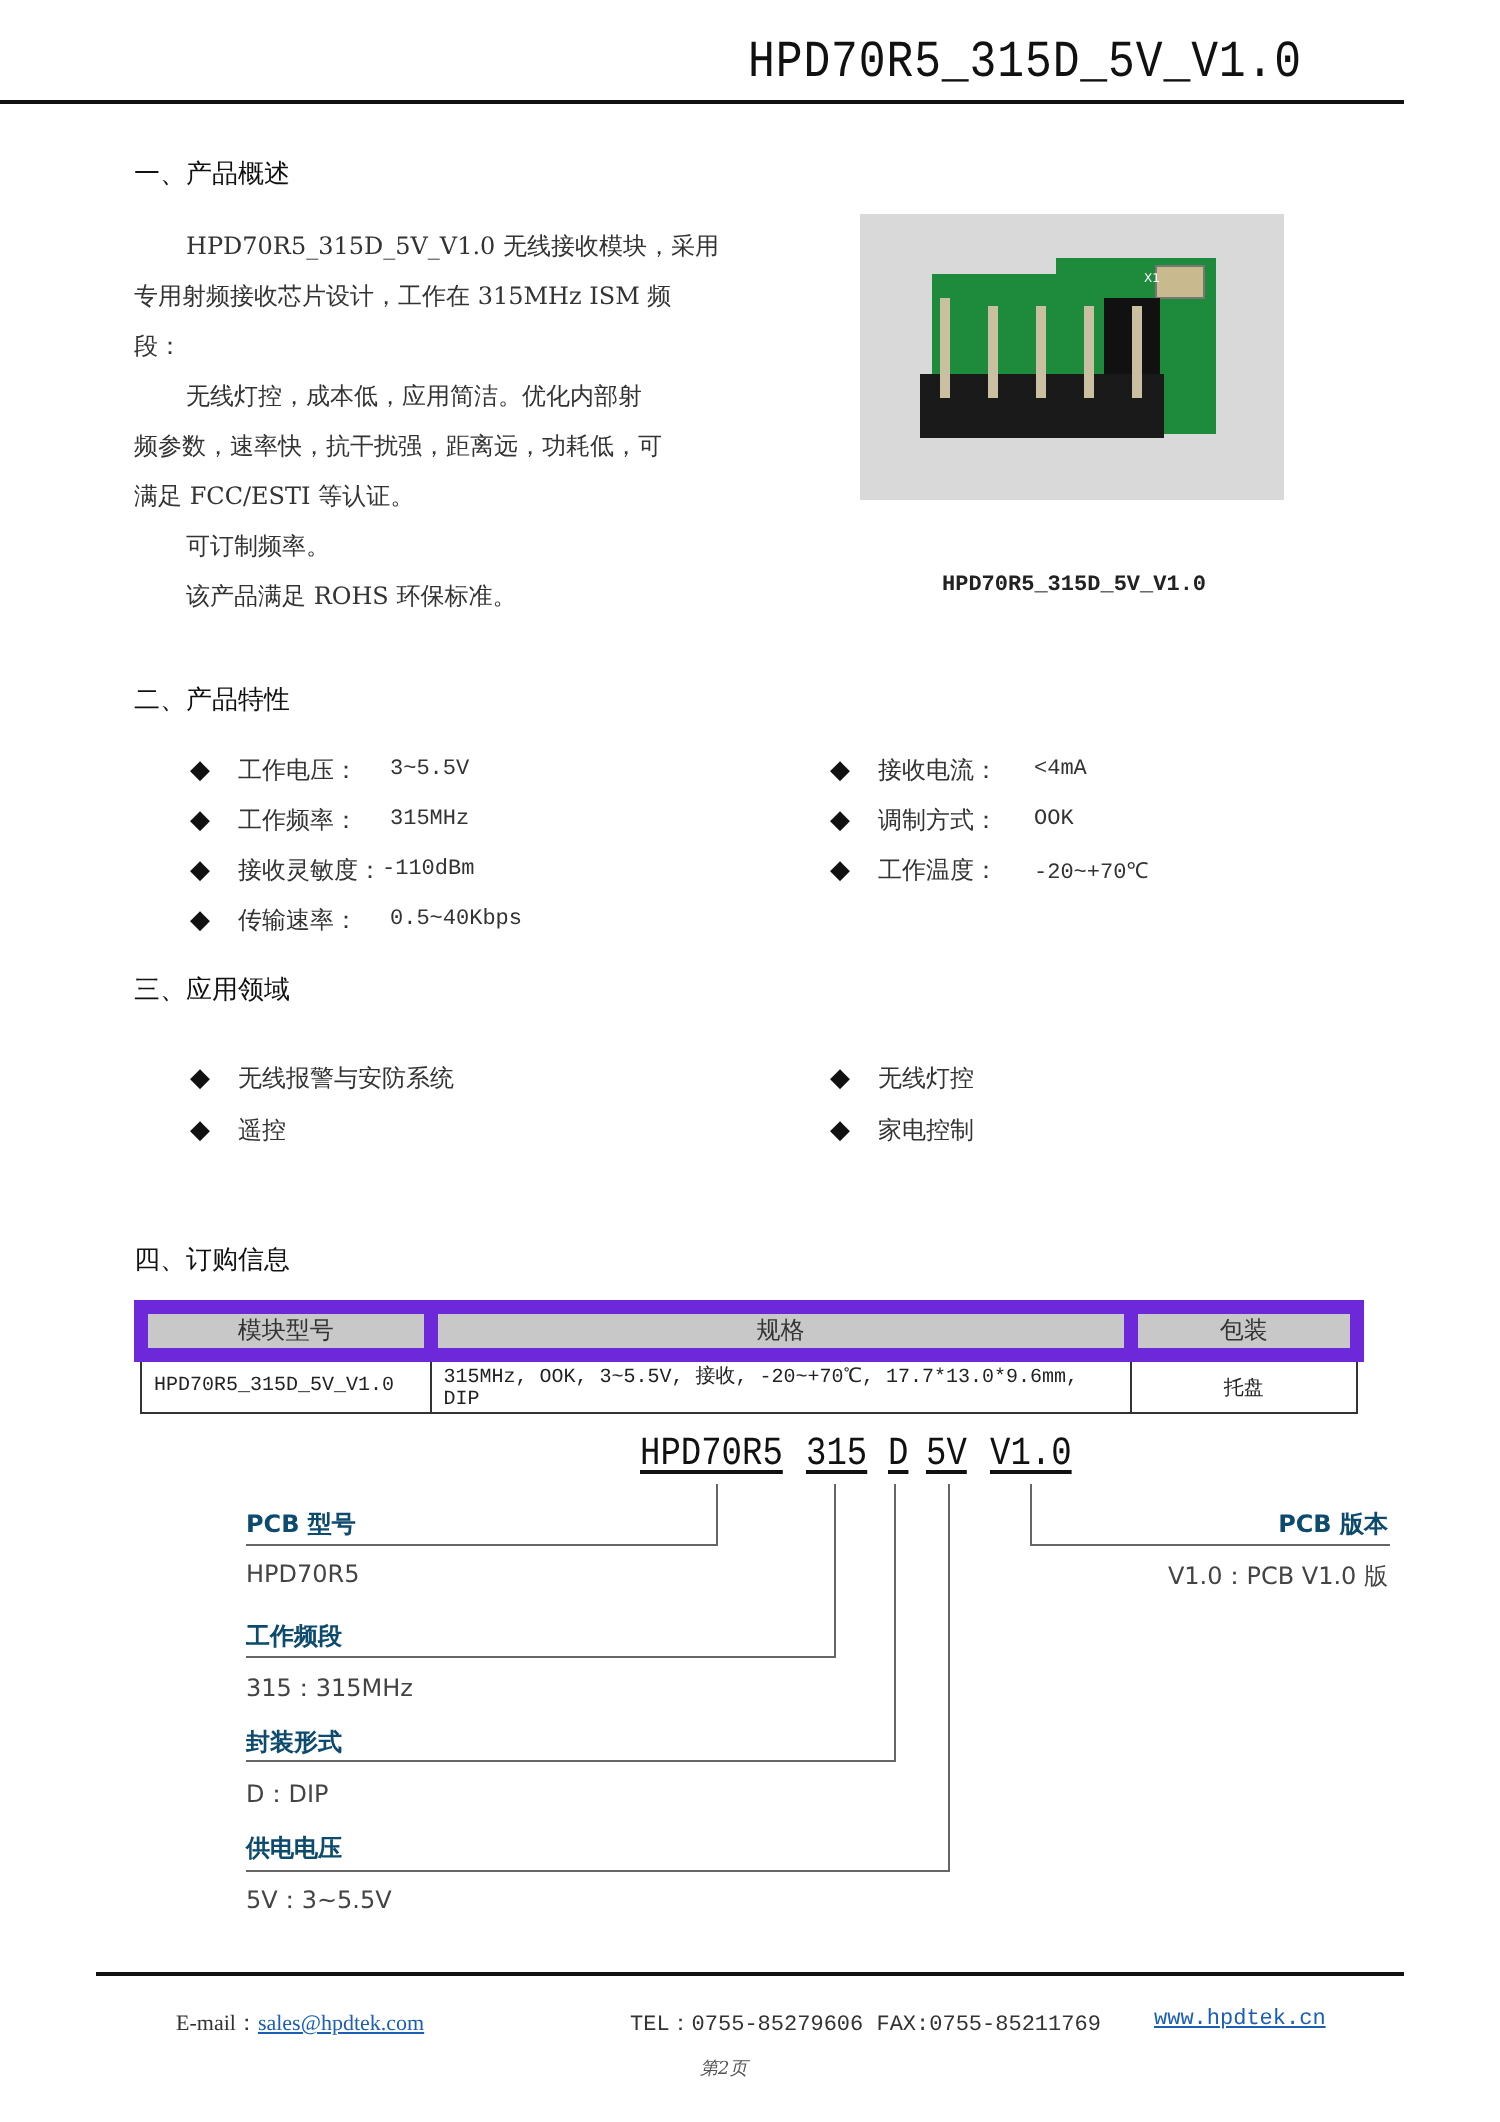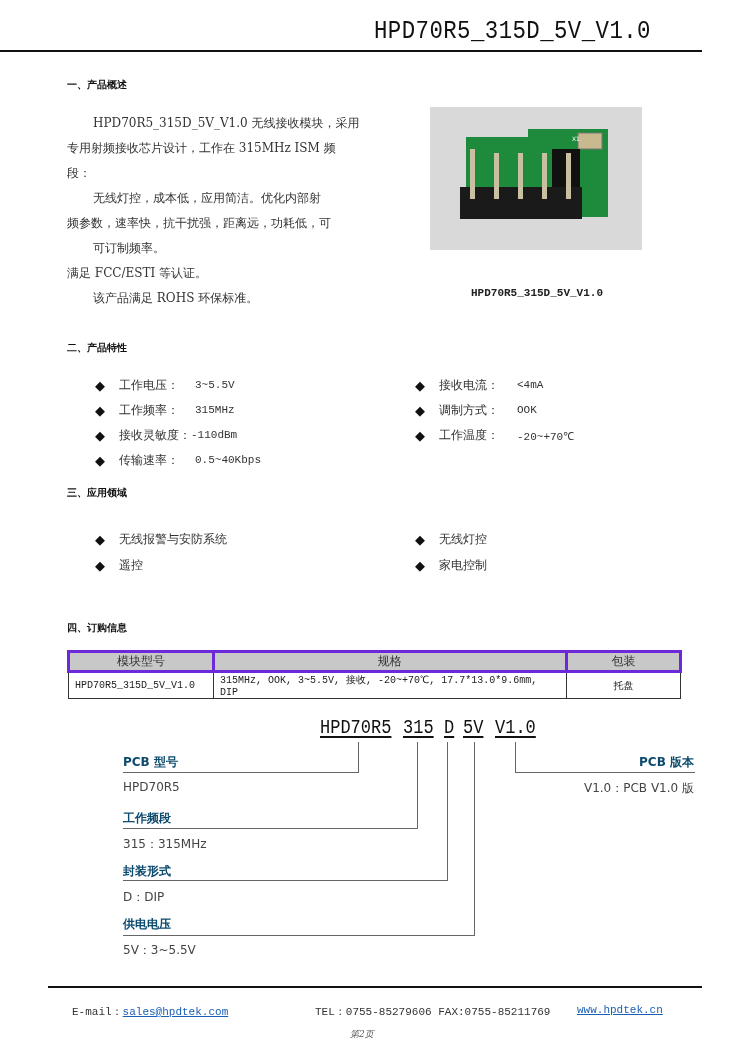--- a/index.html
+++ b/index.html
@@ -4,35 +4,35 @@
 <style>
   * { margin:0; padding:0; box-sizing:border-box; }
   html, body { width:750px; height:1061px; background:#fff; overflow:hidden; }
   body { position:relative; font-family:"DejaVu Serif", serif; color:#222; }
   .abs { position:absolute; }
   .mono { font-family:"Liberation Mono", "DejaVu Sans Mono", monospace; }
 
   #doc-title { left:374px; top:16px; font-size:26px; letter-spacing:0.5px; color:#111; font-family:"Liberation Mono", monospace; transform:scaleX(0.86); transform-origin:left top; }
   #header-rule { left:0; top:50px; width:702px; height:2px; background:#111; }
 
-  .section-title { font-family:"DejaVu Sans", sans-serif; font-weight:bold; font-size:10px; color:#111; }
+  .section-title { font-family:"DejaVu Sans", sans-serif; font-weight:normal; font-size:13px; color:#111; }
 
   .para { font-size:12px; line-height:25px; color:#333; }
   .para .ind { display:inline-block; width:26px; }
 
   #product-photo { left:430px; top:107px; width:212px; height:143px; background:#dcdcdc; }
   #photo-caption { left:471px; top:287px; font-size:11px; font-weight:bold; color:#222; }
 
   .feat { font-size:12px; color:#333; display:flex; align-items:center; height:20px; }
   .feat .dia { width:12px; font-size:13px; color:#111; margin-right:12px; font-family:"DejaVu Sans", sans-serif; }
   .feat .lbl { display:inline-block; }
   .feat .val { display:inline-block; font-family:"Liberation Mono", monospace; font-size:11px; }
 
   table#order-table { border-collapse:collapse; font-size:11px; }
-  #order-table th { background:#c8c8c8; font-weight:normal; font-size:12px; color:#333; border:3px solid #6d28d9; height:17px;margin-left:40px; }
+  #order-table th { background:#c8c8c8; font-weight:normal; font-size:12px; color:#333; border:7px solid #6d28d9; height:17px;margin-left:40px; }
   #order-table td { border:1px solid #333; height:18px; font-size:10px; color:#222; padding:0 6px; font-family:"Liberation Mono", monospace; }
 
   .code-part { font-family:"Liberation Mono", monospace; font-size:20px; text-decoration:underline; text-underline-offset:3px; color:#111; transform:scaleX(0.85); transform-origin:left top; }
   .line { background:#666; }
   .d-label { font-family:"DejaVu Sans", sans-serif; font-weight:bold; font-size:12px; color:#0c4a6e; }
   .d-value { font-family:"DejaVu Sans", sans-serif; font-size:12px; color:#444; }
 
   #footer-rule { left:48px; top:986px; width:654px; height:2px; background:#111; }
   .foot { font-size:11px; color:#333; font-family:"Liberation Mono", monospace; }
   .link { color:#1a5fb4; text-decoration:underline; }
@@ -43,22 +43,22 @@
 <div id="doc-title" class="abs">HPD70R5_315D_5V_V1.0</div>
 <div id="header-rule" class="abs"></div>
 
 <div class="abs section-title" style="left:67px;top:78px;">一、产品概述</div>
 <div class="abs para" style="left:67px;top:111px;width:300px;">
   <div><span class="ind"></span><span>HPD70R5_315D_5V_V1.0 无线接收模块，采用</span></div>
   <div><span>专用射频接收芯片设计，工作在 315MHz ISM 频</span></div>
   <div><span>段：</span></div>
   <div><span class="ind"></span><span>无线灯控，成本低，应用简洁。优化内部射</span></div>
   <div><span>频参数，速率快，抗干扰强，距离远，功耗低，可</span></div>
+  <div><span>满足 FCC/ESTI 等认证。</span></div>
   <div><span class="ind"></span><span>可订制频率。</span></div>
-  <div><span>满足 FCC/ESTI 等认证。</span></div>
   <div><span class="ind"></span><span>该产品满足 ROHS 环保标准。</span></div>
 </div>
 
 <div id="product-photo" class="abs">
   <svg width="212" height="143" viewBox="0 0 212 143">
     <rect x="0" y="0" width="212" height="143" fill="#d9d9d9"></rect>
     <path d="M36 30 L98 30 L98 22 L178 22 L178 110 L36 110 Z" fill="#1e8a3c"></path>
     <rect x="148" y="26" width="24" height="16" fill="#c9b98f" stroke="#777"></rect>
     <rect x="122" y="42" width="28" height="42" fill="#111"></rect>
     <rect x="30" y="80" width="122" height="32" fill="#1a1a1a"></rect>
@@ -189,18 +189,18 @@
 <div class="abs d-label" style="left:123px;top:863px;">封装形式</div>
 <div class="abs d-value" style="left:123px;top:889px;">D：DIP</div>
 
 <div class="abs d-label" style="left:123px;top:916px;">供电电压</div>
 <div class="abs d-value" style="left:123px;top:942px;">5V：3~5.5V</div>
 
 <div class="abs d-label" style="right:56px;top:754px;text-align:right;">PCB 版本</div>
 <div class="abs d-value" style="right:56px;top:780px;text-align:right;">V1.0：PCB V1.0 版</div>
 
 <div id="footer-rule" class="abs"></div>
-<div class="abs foot" style="left:72px;top:1004px;">
+<div class="abs foot" style="left:88px;top:1004px;font-family:Liberation Serif, serif;">
   <span>E-mail：</span><span class="link">sales@hpdtek.com</span>
 </div>
 <div class="abs foot" style="left:287px;top:1004px;margin-left:28px;">TEL：0755-85279606 FAX:0755-85211769</div>
 <div class="abs foot link" style="left:577px;top:1004px;">www.hpdtek.cn</div>
 <div class="abs" style="left:350px;top:1028px;font-size:9px;font-style:italic;color:#555;">第2页</div>
 
 </body></html>

